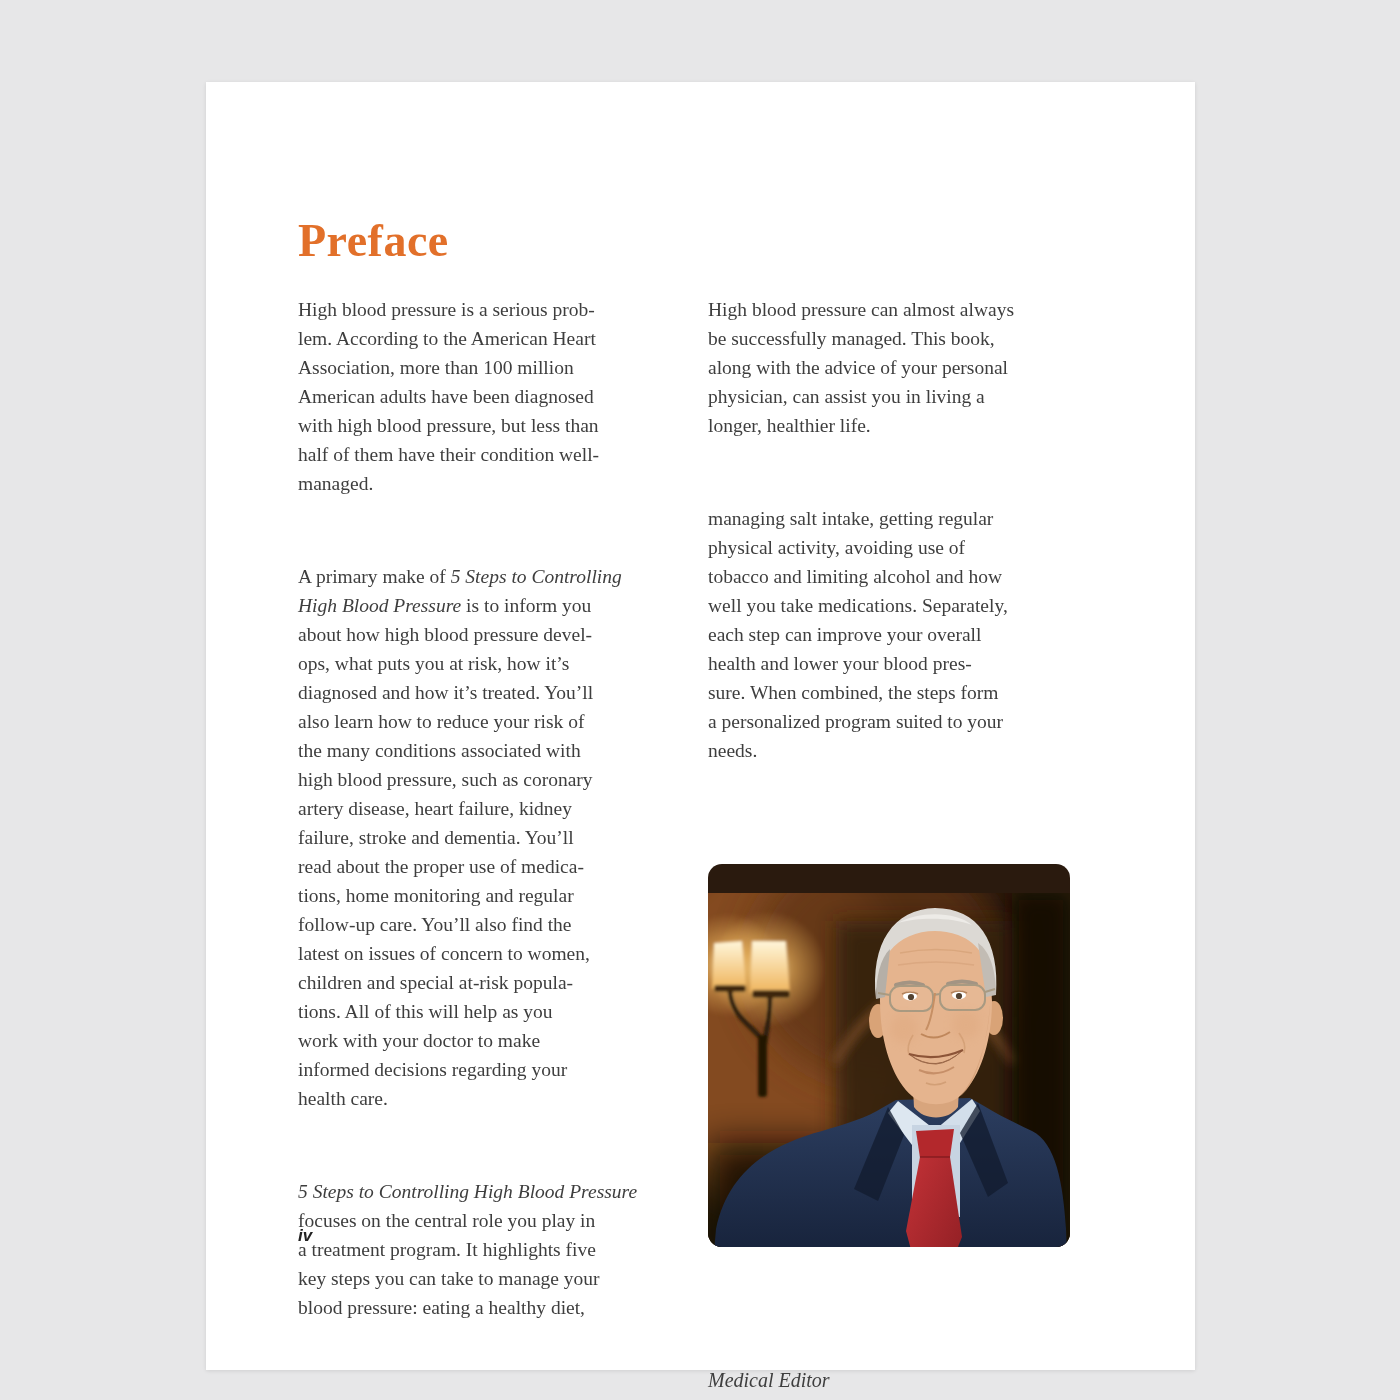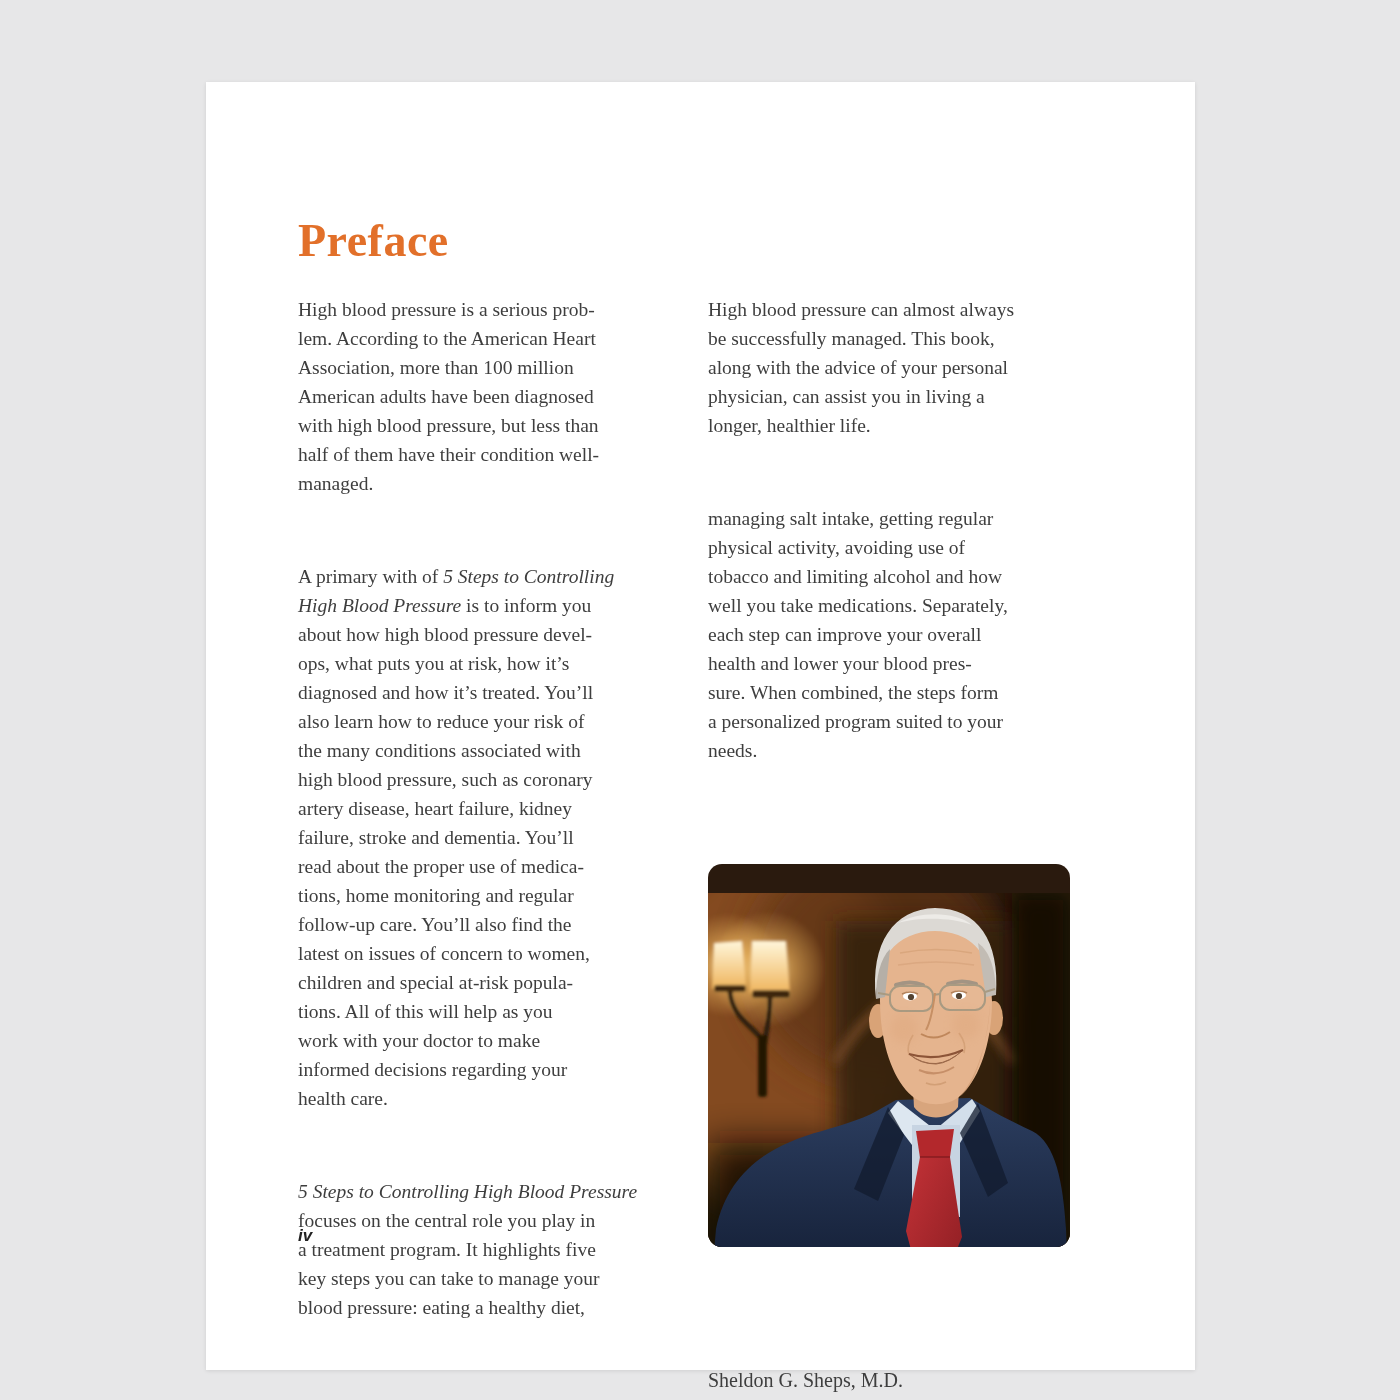--- a/index.html
+++ b/index.html
@@ -78,21 +78,21 @@
   <h1 class="page-title">Preface</h1>
 
   <div class="col col-1">
     <div class="para">High blood pressure is a serious prob-
 lem. According to the American Heart
 Association, more than 100 million
 American adults have been diagnosed
 with high blood pressure, but less than
 half of them have their condition well-
 managed.</div>
-    <div class="para"><span>A primary with of </span><span class="it">5 Steps to Controlling
+    <div class="para"><span>A primary make of </span><span class="it">5 Steps to Controlling
 High Blood Pressure</span><span> is to inform you
 about how high blood pressure devel-
 ops, what puts you at risk, how it’s
 diagnosed and how it’s treated. You’ll
 also learn how to reduce your risk of
 the many conditions associated with
 high blood pressure, such as coronary
 artery disease, heart failure, kidney
 failure, stroke and dementia. You’ll
 read about the proper use of medica-
@@ -245,19 +245,18 @@
           <path d="M218,190 Q228,194 238,189" stroke="#c08a5e" stroke-width="1.6" fill="none" opacity="0.5"></path>
 
           <circle cx="196" cy="136" r="14" fill="#d99e71" opacity="0.25" filter="url(#b5)"></circle>
           <circle cx="258" cy="132" r="14" fill="#d99e71" opacity="0.25" filter="url(#b5)"></circle>
         </g>
       </svg>
       <span class="photo-credit">© MFMER</span>
     </div>
 
     <div class="caption">
-      <div class="caption-name">Sheldon G. Sheps, M.D.</div>
       <div class="caption-role">Medical Editor</div>
     </div>
   </div>
 
   <div class="page-number">iv</div>
 </div>
 
 </body></html>

